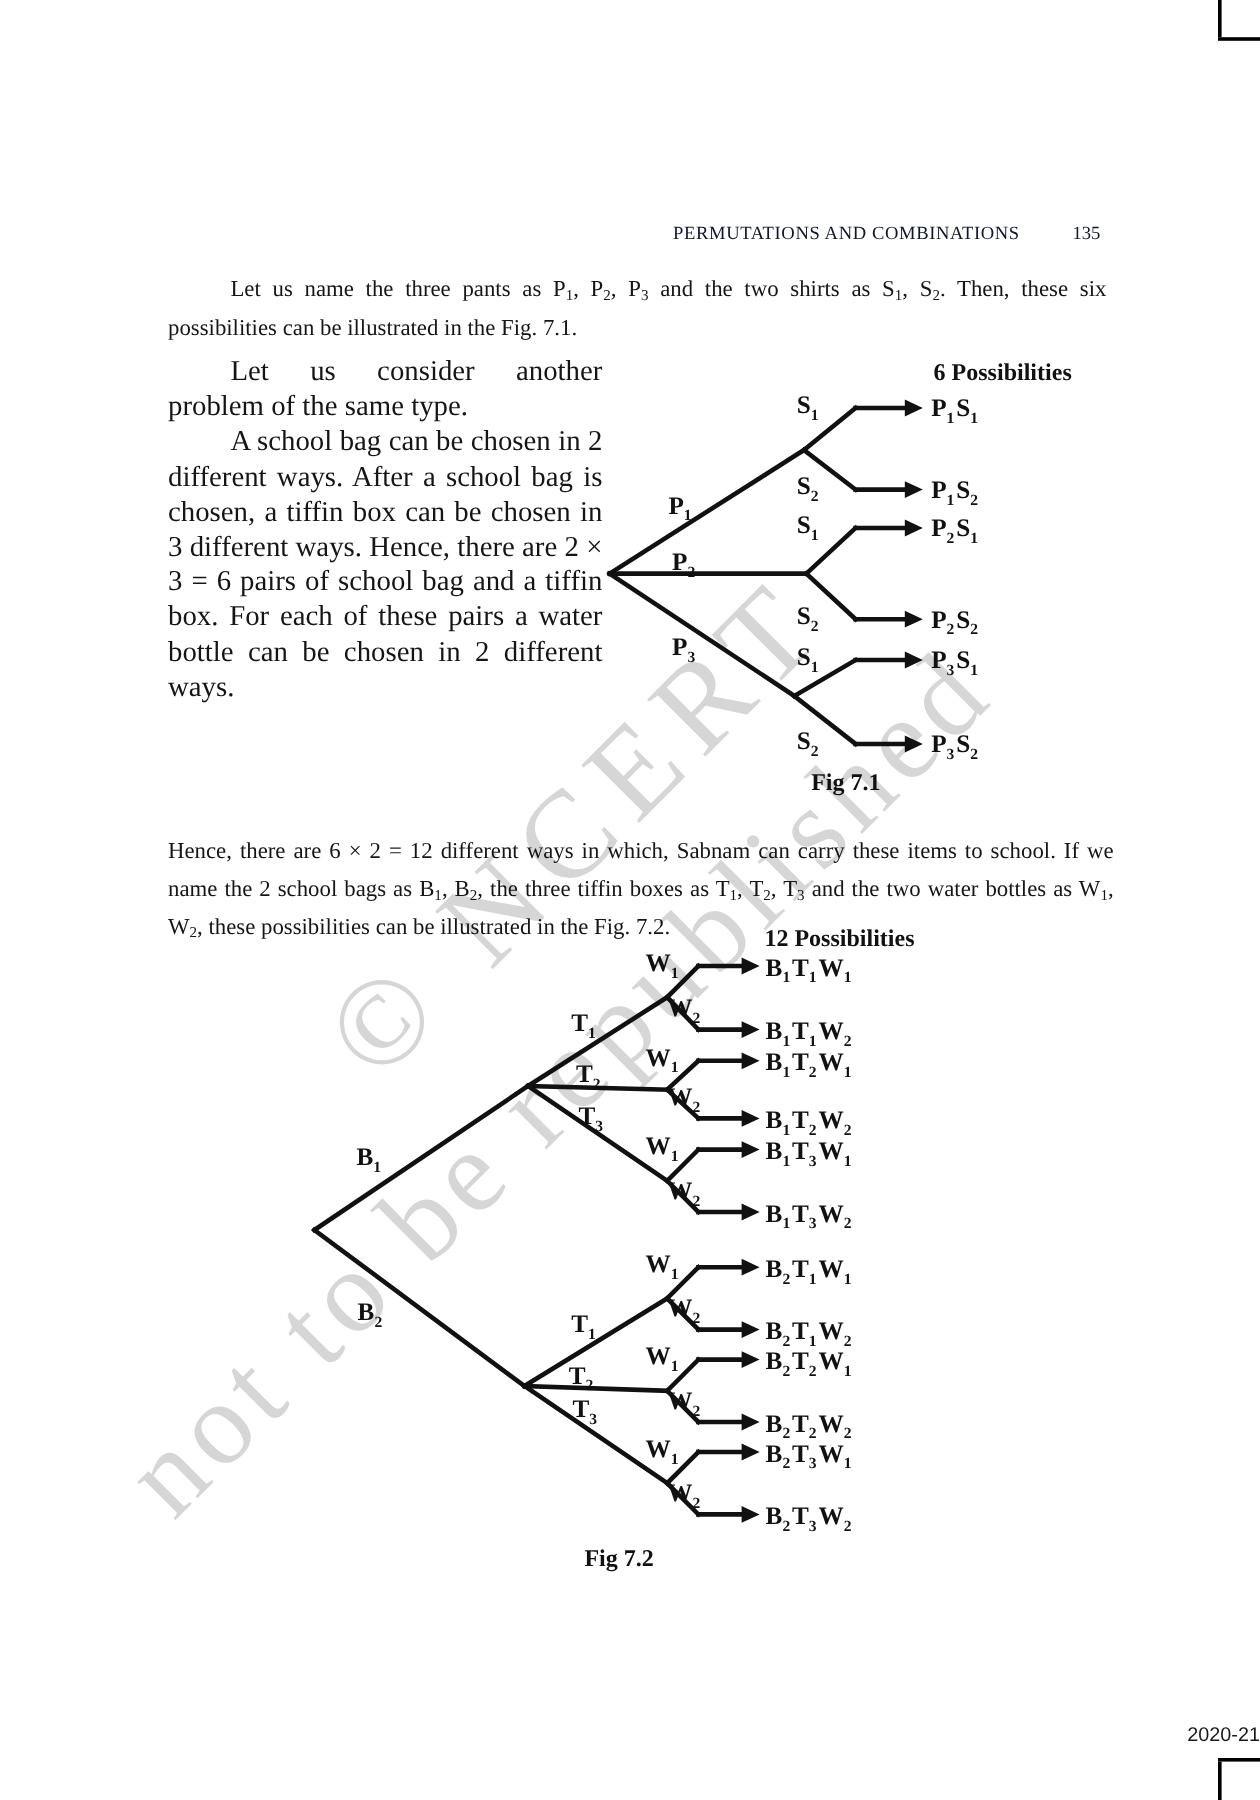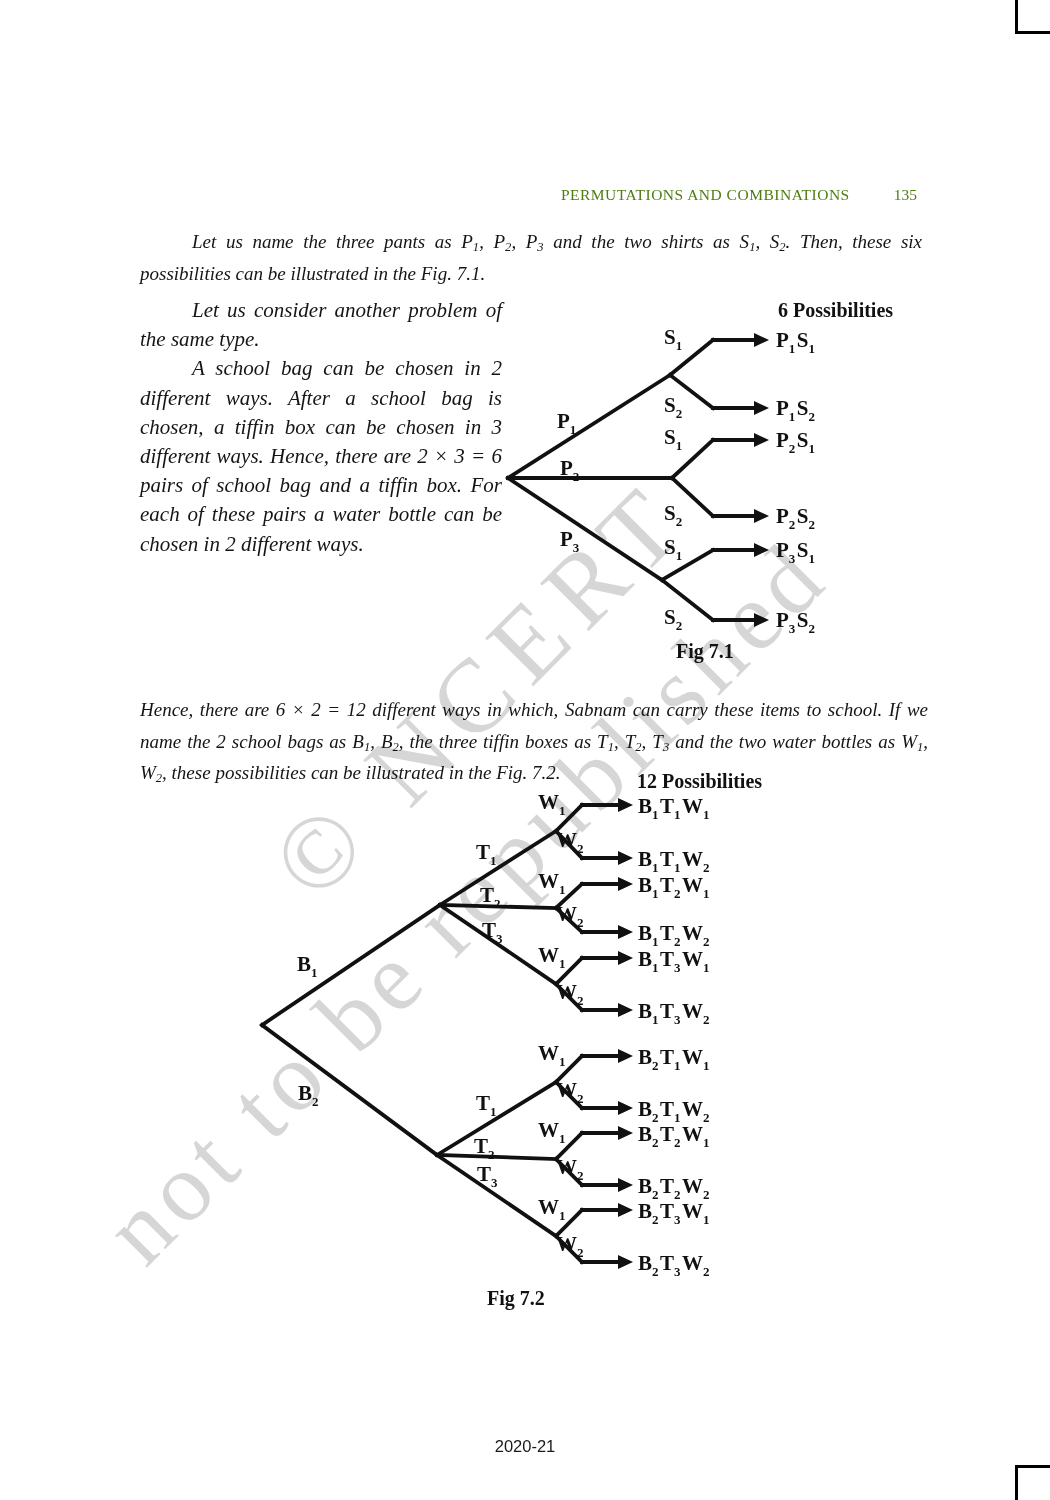--- a/index.html
+++ b/index.html
@@ -9,36 +9,36 @@
   }
   .wm{
     position:absolute;font-family:"Liberation Serif",serif;
     color:rgba(0,0,0,0.16);white-space:nowrap;
     transform-origin:0 50%;transform:rotate(-45deg);z-index:0;
   }
   #wm1{left:290px;top:820px;font-size:104px;letter-spacing:14px;}
   #wm2{left:122px;top:1190px;font-size:98px;letter-spacing:7px;}
   .hdr{
     position:absolute;top:186px;right:133px;z-index:1;
-    font-size:15.5px;letter-spacing:0.5px;color:#4d7c0f;white-space:nowrap;
+    font-size:15.5px;letter-spacing:0.5px;color:#0f172a;white-space:nowrap;
   }
   .hdr .pageno{margin-left:44px;letter-spacing:0;}
-  .para{position:absolute;z-index:1;font-size:19px;text-align:justify;font-style:italic;}
+  .para{position:absolute;z-index:1;font-size:19px;text-align:justify;}
   .para p{margin:0;}
   #intro{left:140px;top:226px;width:782px;line-height:32px;}
   #intro p{text-indent:52px;}
-  #leftcol{left:140px;top:296px;width:362px;line-height:29.2px;font-size:21px;}
+  #leftcol{left:140px;top:296px;width:362px;line-height:29.2px;font-size:24px;}
   #leftcol .ind{text-indent:52px;}
   #wide{left:140px;top:694px;width:788px;line-height:31.5px;}
   sub{font-size:0.66em;line-height:0;vertical-align:-0.22em;}
   .figsvg{position:absolute;z-index:1;}
   #fig71-svg{left:500px;top:290px;}
   #fig72-svg{left:180px;top:765px;}
   .footer{
-    position:absolute;top:1437px;left:0;width:100%;text-align:center;z-index:1;
+    position:absolute;top:1437px;left:0;width:100%;text-align:right;z-index:1;
     font-family:"Liberation Sans",sans-serif;font-size:16.5px;color:#1a1a1a;
   }
   .crop{position:absolute;background:#000;z-index:2;}
   #crop-tr-v{left:1015px;top:0;width:3px;height:31px;}
   #crop-tr-h{left:1015px;top:31px;width:35px;height:3px;}
   #crop-br-h{left:1015px;top:1465px;width:35px;height:3px;}
   #crop-br-v{left:1015px;top:1468px;width:3px;height:32px;}
 </style>
 </head>
 <body>

